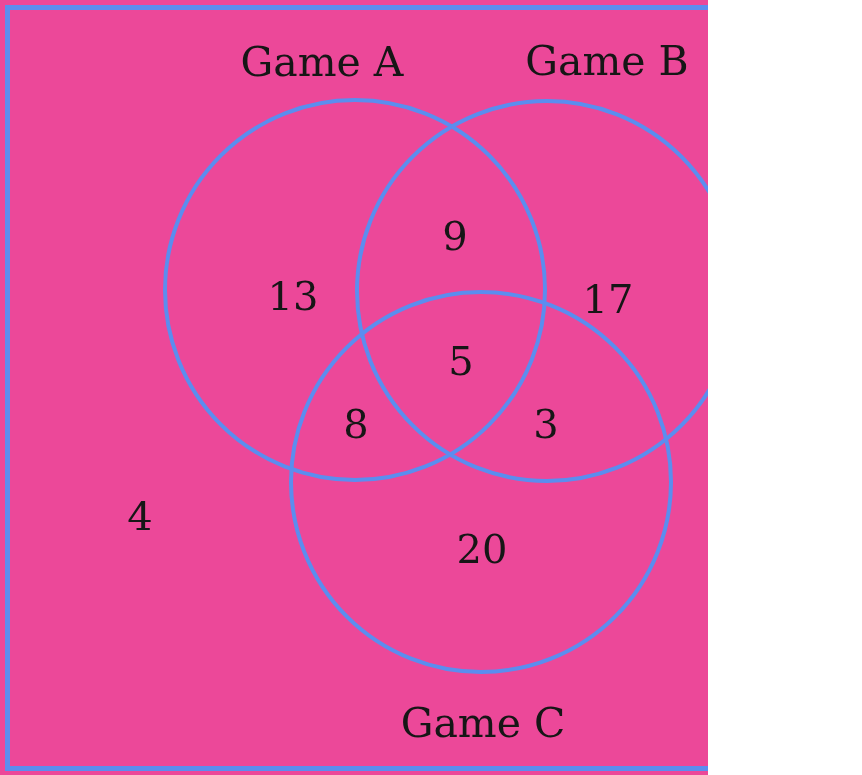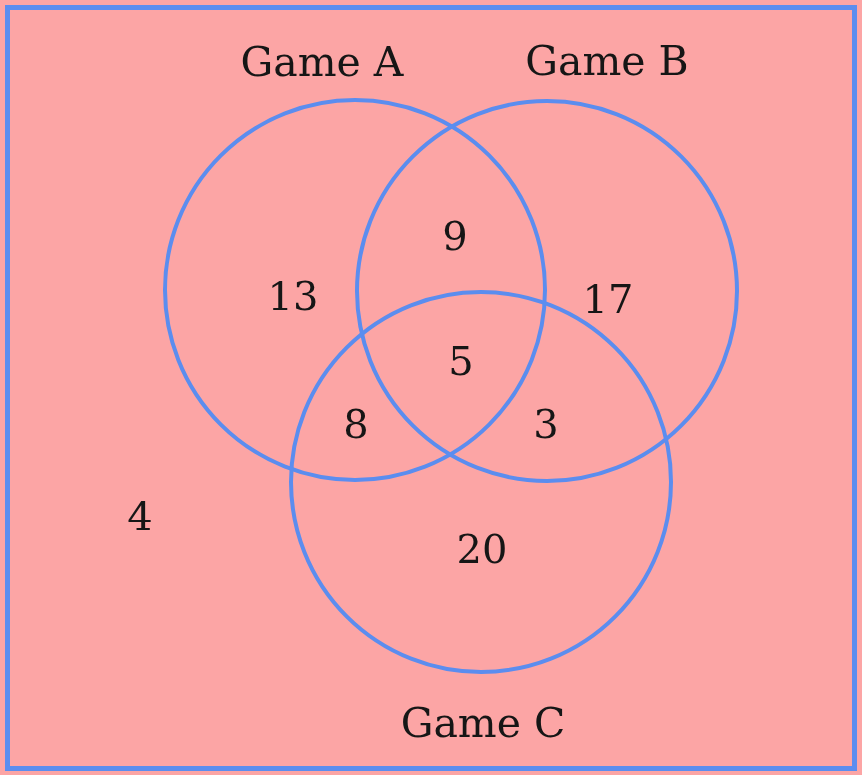--- a/index.html
+++ b/index.html
@@ -2,23 +2,23 @@
 <html><head>
 <meta charset="utf-8">
 <style>
   html, body {
     margin: 0;
     padding: 0;
     background: #ffffff;
   }
   .figure {
     position: relative;
-    width: 862px;
+    width: 708px;
     height: 775px;
-    background: #fca5a5;
+    background: #ec4899;
     overflow: hidden;
     font-family: "DejaVu Serif", "Liberation Serif", serif;
   }
   .figure svg {
     display: block;
     width: 862px;
     height: 775px;
   }
   .venn-label {
     font-family: "DejaVu Serif", "Liberation Serif", serif;

